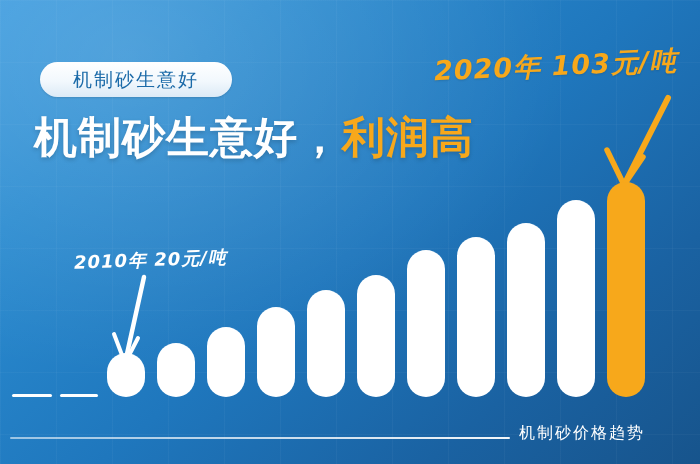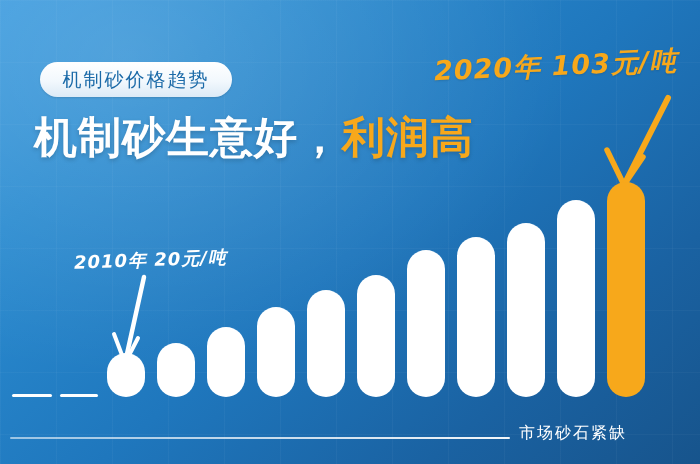--- a/index.html
+++ b/index.html
@@ -140,21 +140,21 @@
 </style>
 </head>
 <body>
 
 <div id="poster">
 
   <div class="grid-overlay"></div>
   <div class="vignette"></div>
 
   <div class="tag-pill">
-    <span>机制砂价格趋势</span>
+    <span>机制砂生意好</span>
   </div>
 
   <div class="headline">
     <span class="hl-white">机制砂生意好，</span><span class="hl-accent">利润高</span>
   </div>
 
   <div class="callout callout-2020">2020年  103元/吨</div>
   <div class="callout callout-2010">2010年  20元/吨</div>
 
   <svg class="chart" viewBox="0 0 700 464">
@@ -183,15 +183,15 @@
     <div class="bar" style="left:307px; width:38px; height:107px;"></div>
     <div class="bar" style="left:357px; width:38px; height:122px;"></div>
     <div class="bar" style="left:407px; width:38px; height:147px;"></div>
     <div class="bar" style="left:457px; width:38px; height:160px;"></div>
     <div class="bar" style="left:507px; width:38px; height:174px;"></div>
     <div class="bar" style="left:557px; width:38px; height:197px;"></div>
     <div class="bar accent" style="left:607px; width:38px; height:215px;"></div>
   </div>
 
   <div class="footer-rule"></div>
-  <div class="footer-label">市场砂石紧缺</div>
+  <div class="footer-label">机制砂价格趋势</div>
 
 </div>
 
 </body></html>

